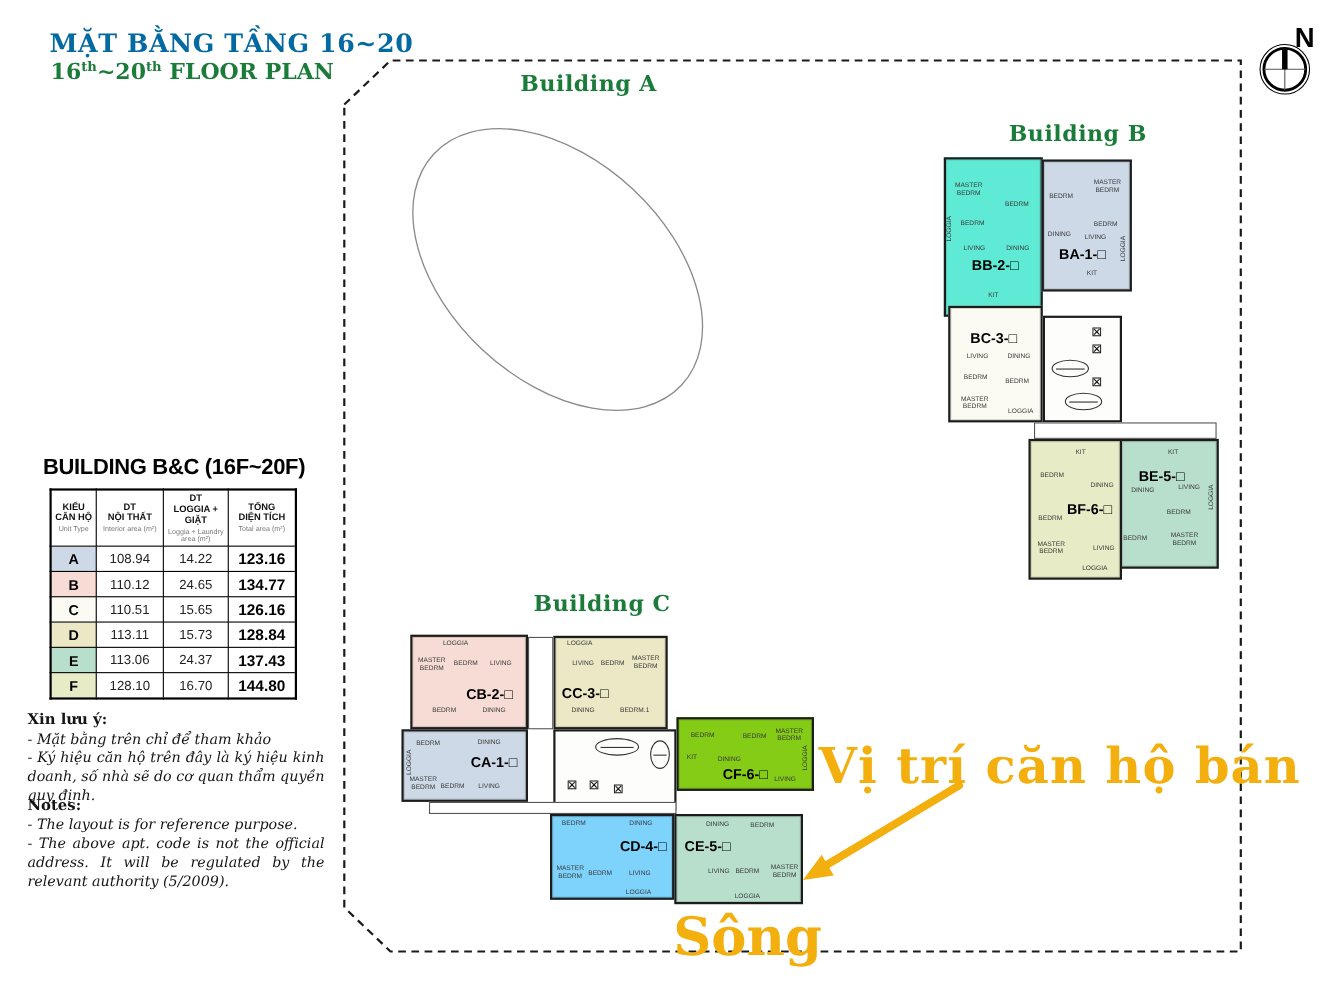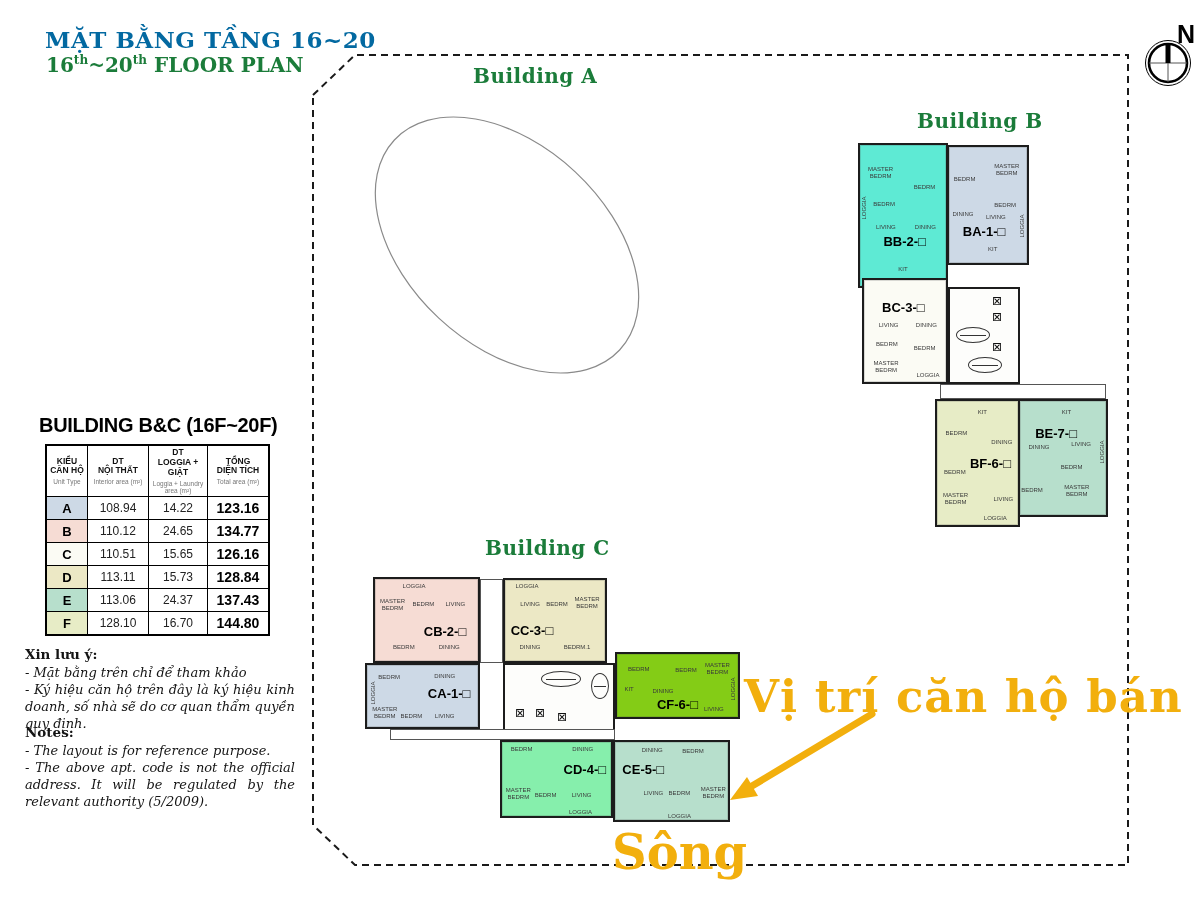--- a/index.html
+++ b/index.html
@@ -191,21 +191,21 @@
       </div>
       <div class="unit" style="left: 1018px; top: 399px; width: 90px; height: 118px; background: rgb(183, 223, 204);">
         <span class="room" style="left: 54%; top: 10%;">KIT</span>
         <span class="room" style="left: 22%; top: 40%;">DINING</span>
         <span class="room" style="left: 71%; top: 38%;">LIVING</span>
         <span class="room" style="left: 60%; top: 58%;">BEDRM</span>
         <span class="room" style="left: 14%; top: 78%;">BEDRM</span>
         <span class="room" style="left: 66%; top: 79%;">MASTER
 BEDRM</span>
         <span class="room rot" style="left: 95%; top: 45%;">LOGGIA</span>
-        <span class="ucode" style="left: 42%; top: 28%;">BE-7-□</span>
+        <span class="ucode" style="left: 42%; top: 28%;">BE-5-□</span>
       </div>
       <div class="unit" style="left: 935px; top: 399px; width: 85px; height: 128px; background: rgb(231, 236, 198);">
         <span class="room" style="left: 56%; top: 9%;">KIT</span>
         <span class="room" style="left: 24%; top: 26%;">BEDRM</span>
         <span class="room" style="left: 80%; top: 33%;">DINING</span>
         <span class="room" style="left: 22%; top: 57%;">BEDRM</span>
         <span class="room" style="left: 23%; top: 79%;">MASTER
 BEDRM</span>
         <span class="room" style="left: 82%; top: 79%;">LIVING</span>
         <span class="room" style="left: 72%; top: 94%;">LOGGIA</span>
@@ -245,21 +245,21 @@
         <span class="room" style="left: 18%; top: 24%;">BEDRM</span>
         <span class="room" style="left: 57%; top: 25%;">BEDRM</span>
         <span class="room" style="left: 83%; top: 24%;">MASTER
 BEDRM</span>
         <span class="room" style="left: 10%; top: 56%;">KIT</span>
         <span class="room" style="left: 38%; top: 58%;">DINING</span>
         <span class="room" style="left: 80%; top: 87%;">LIVING</span>
         <span class="room rot" style="left: 96%; top: 55%;">LOGGIA</span>
         <span class="ucode" style="left: 50%; top: 79%;">CF-6-□</span>
       </div>
-      <div class="unit" style="left: 500px; top: 740px; width: 113px; height: 78px; background: #86efac;">
+      <div class="unit" style="left: 500px; top: 740px; width: 113px; height: 78px; background: #7dd3fc;">
         <span class="room" style="left: 18%; top: 10%;">BEDRM</span>
         <span class="room" style="left: 74%; top: 10%;">DINING</span>
         <span class="room" style="left: 15%; top: 70%;">MASTER
 BEDRM</span>
         <span class="room" style="left: 40%; top: 71%;">BEDRM</span>
         <span class="room" style="left: 73%; top: 71%;">LIVING</span>
         <span class="room" style="left: 72%; top: 94%;">LOGGIA</span>
         <span class="ucode" style="left: 76%; top: 37%;">CD-4-□</span>
       </div>
       <div class="unit" style="left: 613px; top: 740px; width: 117px; height: 82px; background: rgb(183, 223, 204);">

